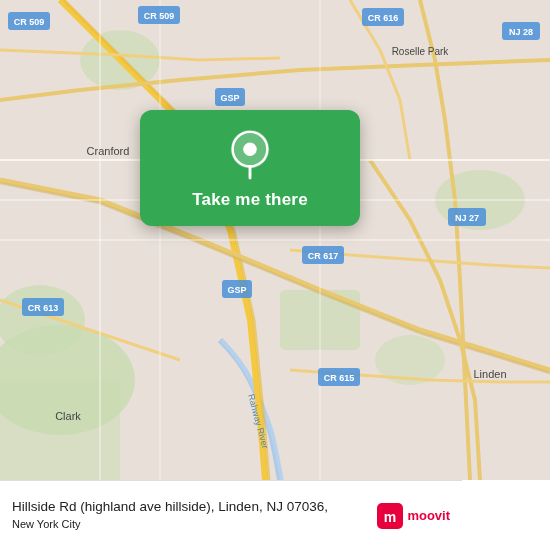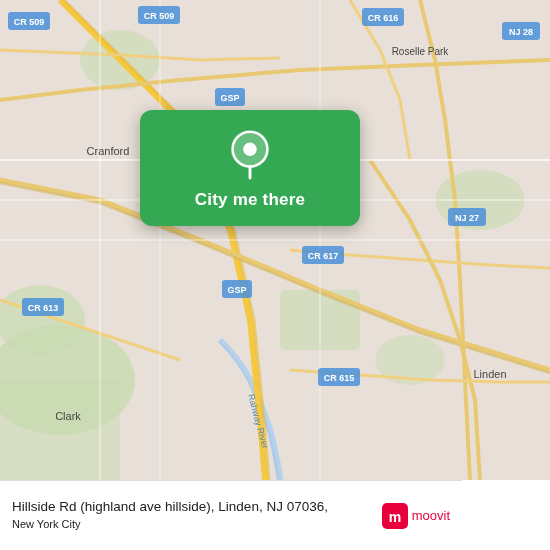--- a/index.html
+++ b/index.html
@@ -100,21 +100,21 @@
       flex-shrink: 0;
     }
 
     #moovit-icon {
       width: 26px;
       height: 26px;
     }
 
     #moovit-text {
       font-size: 13px;
-      font-weight: 400;
+      font-weight: 700;
       color: #e8003d;
     }
   </style>
 </head>
 <body>
 
 <div id="map-container">
   <svg id="map-svg" viewBox="0 0 550 480" xmlns="http://www.w3.org/2000/svg">
 
     <rect width="550" height="480" fill="#e8e0d8"></rect>
@@ -201,21 +201,21 @@
   </svg>
 
   <div id="cta-overlay">
 
     <svg id="pin-icon" viewBox="0 0 44 54" xmlns="http://www.w3.org/2000/svg">
       <ellipse cx="22" cy="22" rx="20" ry="20" fill="white" opacity="0.25"></ellipse>
       <circle cx="22" cy="22" r="18" fill="none" stroke="white" stroke-width="2.5"></circle>
       <circle cx="22" cy="22" r="7" fill="white"></circle>
       <path d="M22 40 Q22 48 22 52" stroke="white" stroke-width="3" stroke-linecap="round"></path>
     </svg>
-    <span id="cta-button-label">City me there</span>
+    <span id="cta-button-label">Take me there</span>
   </div>
 </div>
 
 <div id="footer">
   <div id="footer-text-group">
     <div id="address-line">Hillside Rd (highland ave hillside), Linden, NJ 07036,</div>
     <div id="city-line">New York City</div>
   </div>
   <div id="moovit-logo">
     <svg id="moovit-icon" viewBox="0 0 26 26" xmlns="http://www.w3.org/2000/svg">

